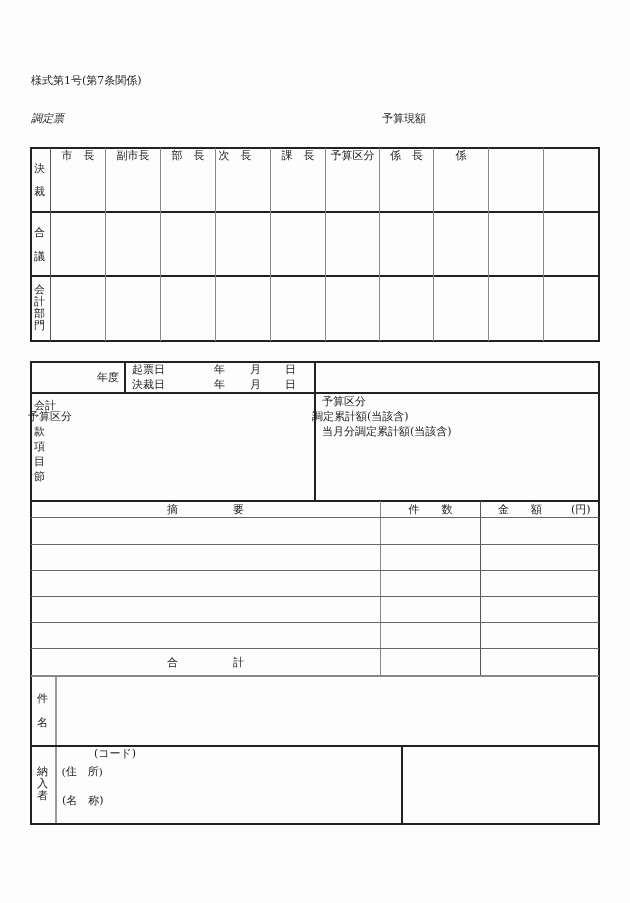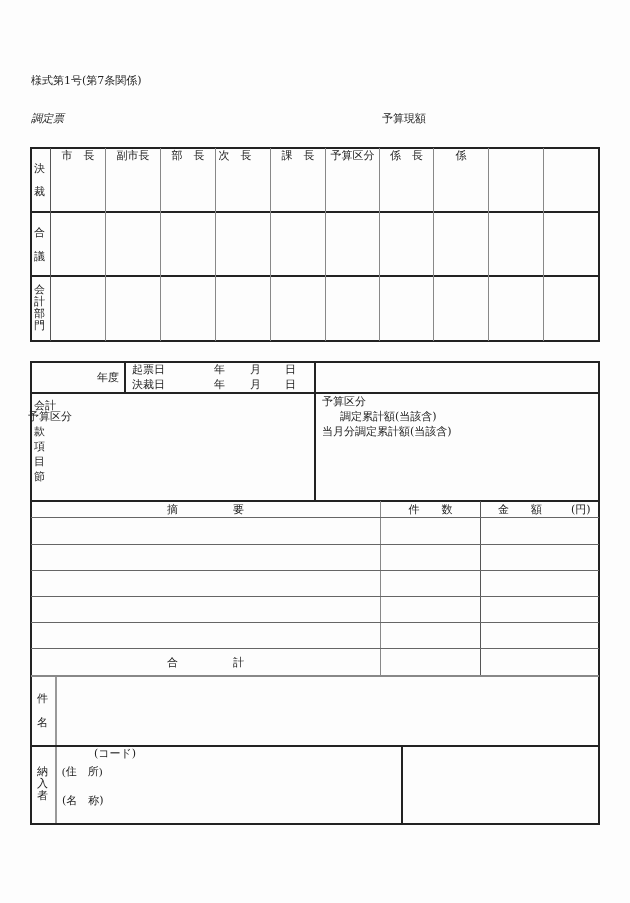--- a/index.html
+++ b/index.html
@@ -81,21 +81,21 @@
   <div class="txt" style="left:285px;top:378px;">日</div>
 
   <div class="txt" style="left:34px;top:399px;">会計</div>
   <div class="txt" style="left:28px;top:410px;">予算区分</div>
   <div class="txt" style="left:34px;top:425px;">款</div>
   <div class="txt" style="left:34px;top:440px;">項</div>
   <div class="txt" style="left:34px;top:455px;">目</div>
   <div class="txt" style="left:34px;top:470px;">節</div>
 
   <div class="txt" style="left:322px;top:395px;">予算区分</div>
-  <div class="txt" style="left:340px;top:410px;">調定累計額(当該含)</div>
+  <div class="txt" style="left:312px;top:410px;">調定累計額(当該含)</div>
   <div class="txt" style="left:322px;top:425px;">当月分調定累計額(当該含)</div>
 
   <div class="vl" style="left:380px;top:501px;height:175px;"></div>
   <div class="vl" style="left:480px;top:501px;height:175px;border-left-color:#555;"></div>
   <div class="hl" style="left:31px;top:517px;width:568px;"></div>
   <div class="hl" style="left:31px;top:544px;width:568px;"></div>
   <div class="hl" style="left:31px;top:570px;width:568px;"></div>
   <div class="hl" style="left:31px;top:596px;width:568px;"></div>
   <div class="hl" style="left:31px;top:622px;width:568px;"></div>
   <div class="hl" style="left:31px;top:648px;width:568px;"></div>

